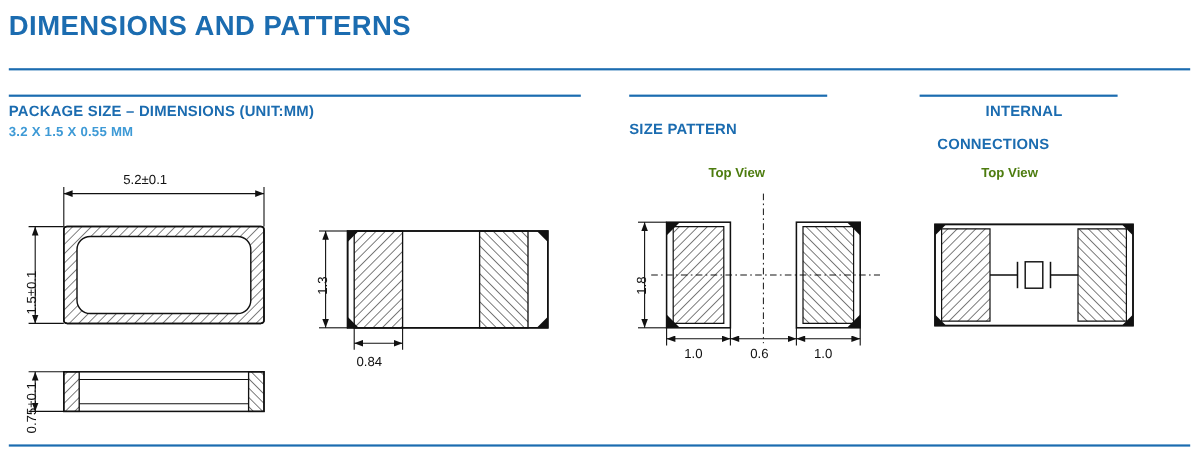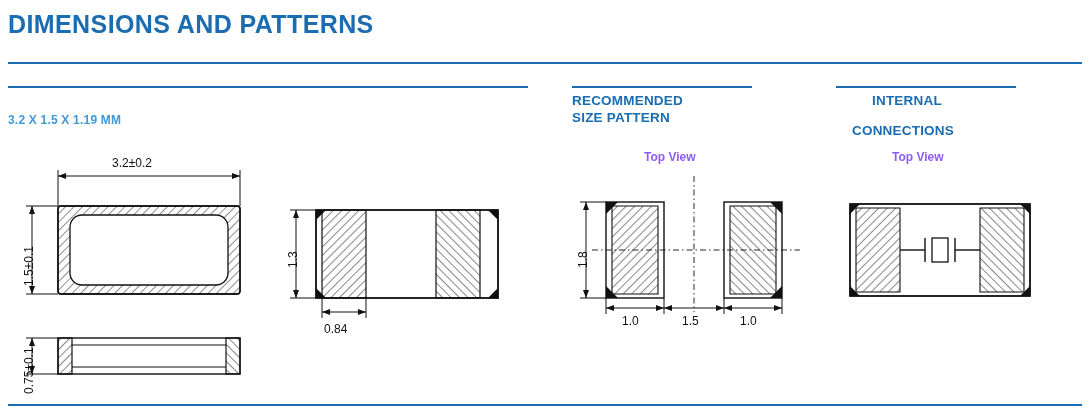--- a/index.html
+++ b/index.html
@@ -32,21 +32,21 @@
   }
 
   .sec-title{
     position:absolute;font-size:13.5px;font-weight:bold;letter-spacing:.2px;
     color:#1b6cb0;line-height:17px;
   }
   .sec-sub{
     position:absolute;font-size:12px;font-weight:bold;color:#3e9ad6;letter-spacing:.2px;
   }
   .topview{
-    position:absolute;font-size:12px;font-weight:bold;color:#8b5cf6;
+    position:absolute;font-size:12px;font-weight:bold;color:#4d7c0f;
   }
   .dimtxt{
     position:absolute;font-size:12px;color:#111;font-family:"Liberation Sans", sans-serif;
   }
   .dimtxt.vert{
     transform:rotate(-90deg);transform-origin:left top;white-space:nowrap;
   }
   svg{position:absolute;left:0;top:0;overflow:visible;}
   .ln{stroke:#111;stroke-width:1;fill:none;}
   .ln2{stroke:#111;stroke-width:1.4;fill:none;}
@@ -59,27 +59,27 @@
 <div class="page">
 
   <div class="title">DIMENSIONS AND PATTERNS</div>
   <div class="rule-top"></div>
   <div class="rule-bottom"></div>
 
   <div class="sec-rule" style="left:8px;top:86px;width:520px;"></div>
   <div class="sec-rule" style="left:572px;top:86px;width:180px;"></div>
   <div class="sec-rule" style="left:836px;top:86px;width:180px;"></div>
 
-  <div class="sec-sub" style="left:8px;top:113px;">3.2 X 1.5 X 1.19 MM</div>
-
-  <div class="sec-title" style="left:572px;top:92px;">RECOMMENDED</div>
+  <div class="sec-title" style="left:8px;top:92px;">PACKAGE SIZE – DIMENSIONS (UNIT:MM)</div>
+  <div class="sec-sub" style="left:8px;top:113px;">3.2 X 1.5 X 0.55 MM</div>
+
   <div class="sec-title" style="left:572px;top:109px;">SIZE PATTERN</div>
   <div class="topview" style="left:644px;top:150px;">Top View</div>
 
-  <div class="sec-title" style="left:872px;top:92px;text-align:center;">INTERNAL</div>
+  <div class="sec-title" style="left:896px;top:92px;text-align:center;">INTERNAL</div>
   <div class="sec-title" style="left:852px;top:109px;margin-top:13px;">CONNECTIONS</div>
   <div class="topview" style="left:892px;top:150px;">Top View</div>
 
   <svg width="1090" height="420">
     <defs>
       <pattern id="hatch" width="6" height="6" patternTransform="rotate(45)" patternUnits="userSpaceOnUse">
         <line x1="0" y1="0" x2="0" y2="6" stroke="#111" stroke-width="1"></line>
       </pattern>
       <pattern id="hatch2" width="6" height="6" patternTransform="rotate(-45)" patternUnits="userSpaceOnUse">
         <line x1="0" y1="0" x2="0" y2="6" stroke="#111" stroke-width="1"></line>
@@ -189,23 +189,23 @@
       <rect x="850" y="204" width="180" height="92" fill="none" stroke="#111" stroke-width="1.4"></rect>
 
       <line x1="900" y1="250" x2="925" y2="250" class="ln2"></line>
       <line x1="955" y1="250" x2="980" y2="250" class="ln2"></line>
       <line x1="925" y1="238" x2="925" y2="262" class="ln2"></line>
       <line x1="955" y1="238" x2="955" y2="262" class="ln2"></line>
       <rect x="932" y="238" width="16" height="24" fill="#ffffff" stroke="#111" stroke-width="1.3"></rect>
     </g>
   </svg>
 
-  <div class="dimtxt" style="left:112px;top:156px;">3.2±0.2</div>
+  <div class="dimtxt" style="left:112px;top:156px;">5.2±0.1</div>
   <div class="dimtxt vert" style="left:22px;top:286px;">1.5±0.1</div>
   <div class="dimtxt vert" style="left:22px;top:394px;">0.75±0.1</div>
   <div class="dimtxt vert" style="left:286px;top:268px;">1.3</div>
   <div class="dimtxt" style="left:324px;top:322px;">0.84</div>
   <div class="dimtxt vert" style="left:576px;top:268px;">1.8</div>
   <div class="dimtxt" style="left:622px;top:314px;">1.0</div>
-  <div class="dimtxt" style="left:682px;top:314px;">1.5</div>
+  <div class="dimtxt" style="left:682px;top:314px;">0.6</div>
   <div class="dimtxt" style="left:740px;top:314px;">1.0</div>
 
 </div>
 
 </body></html>

